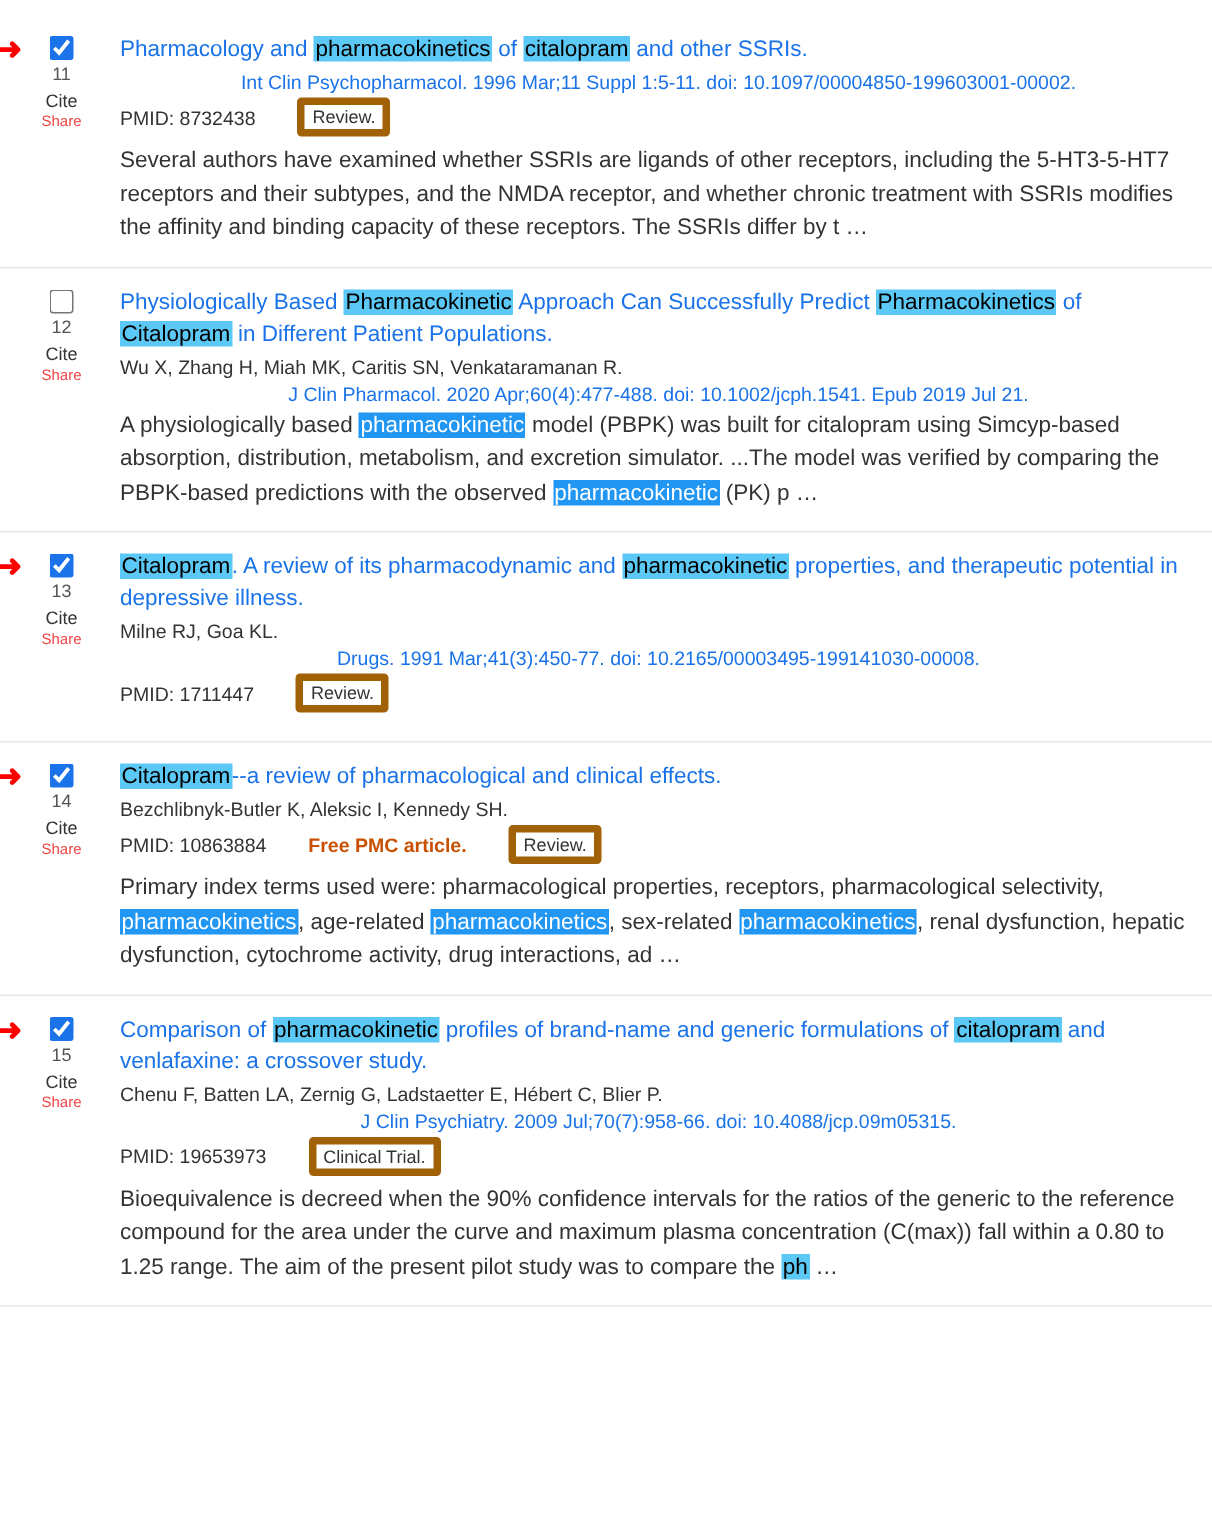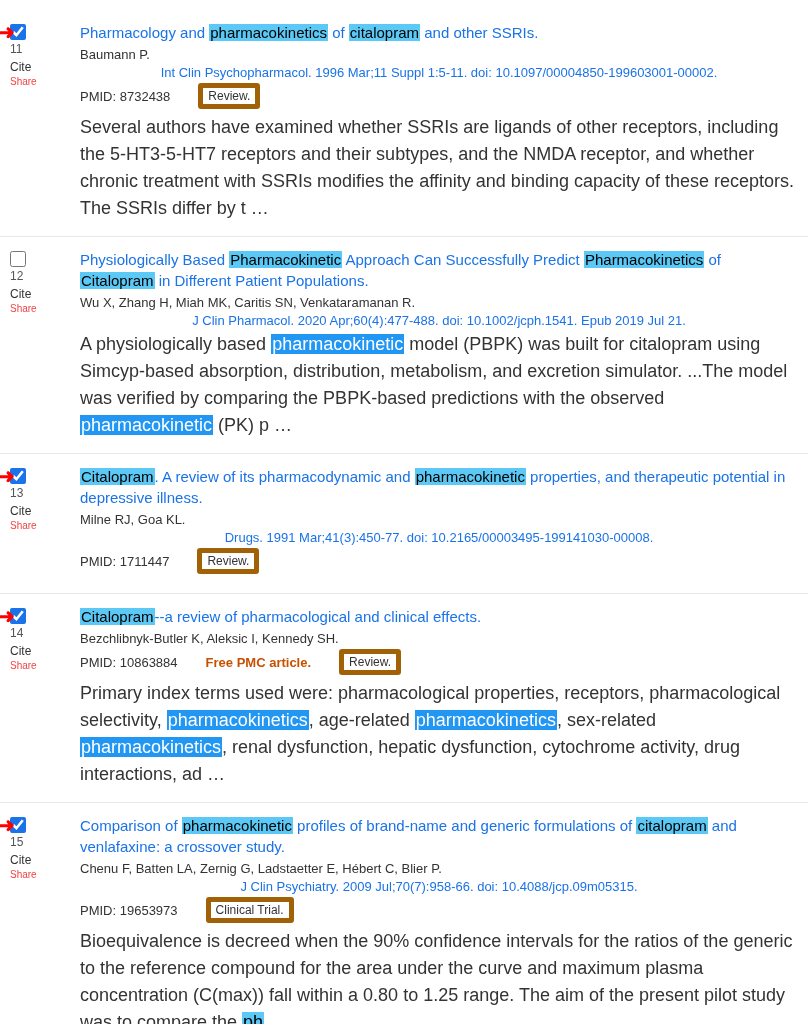--- a/index.html
+++ b/index.html
@@ -16,21 +16,21 @@
     .result-item {
       display: flex;
       flex-direction: row;
       padding: 12px 10px 14px 10px;
       border-bottom: 1px solid #e8e8e8;
       position: relative;
     }
     .left-col {
       display: flex;
       flex-direction: column;
-      align-items: flex-start;
+      align-items: center;
       min-width: 70px;
       padding-right: 8px;
       padding-top: 2px;
     }
     .checkbox-row {
       display: flex;
       align-items: center;
       gap: 6px;
       margin-bottom: 2px;
     }
@@ -100,21 +100,21 @@
       border: 5px solid #a16207;
       padding: 1px 5px;
       border-radius: 3px;
     }
     .free-pmc {
       font-size: 13px;
       color: #c85000;
       font-weight: bold;
     }
     .abstract-text {
-      font-size: 18px;
+      font-size: 15px;
       color: #333;
       line-height: 1.5;
     }
     .checkbox {
       width: 16px;
       height: 16px;
       accent-color: #1a73e8;
       cursor: pointer;
     }
     .arrow {
@@ -135,21 +135,20 @@
       <div class="left-col">
         <div class="checkbox-row">
           <input type="checkbox" class="checkbox" checked="" style="">
         </div>
         <div class="item-number">11</div>
         <div class="cite-btn">Cite</div>
         <div class="share-btn">Share</div>
       </div>
       <div class="content-col">
         <div class="article-title">Pharmacology and <span class="highlight-blue">pharmacokinetics</span> of <span class="highlight-blue">citalopram</span> and other SSRIs.</div>
-        <div class="authors">Baumann P.</div>
         <div class="journal-line">Int Clin Psychopharmacol. 1996 Mar;11 Suppl 1:5-11. doi: 10.1097/00004850-199603001-00002.</div>
         <div class="pmid-line">
           <span>PMID: 8732438</span>
           <span class="badge">Review.</span>
         </div>
         <div class="abstract-text">Several authors have examined whether SSRIs are ligands of other receptors, including the 5-HT3-5-HT7 receptors and their subtypes, and the NMDA receptor, and whether chronic treatment with SSRIs modifies the affinity and binding capacity of these receptors. The SSRIs differ by t …</div>
       </div>
     </div>
     <div class="result-item">
       <div class="left-col">

